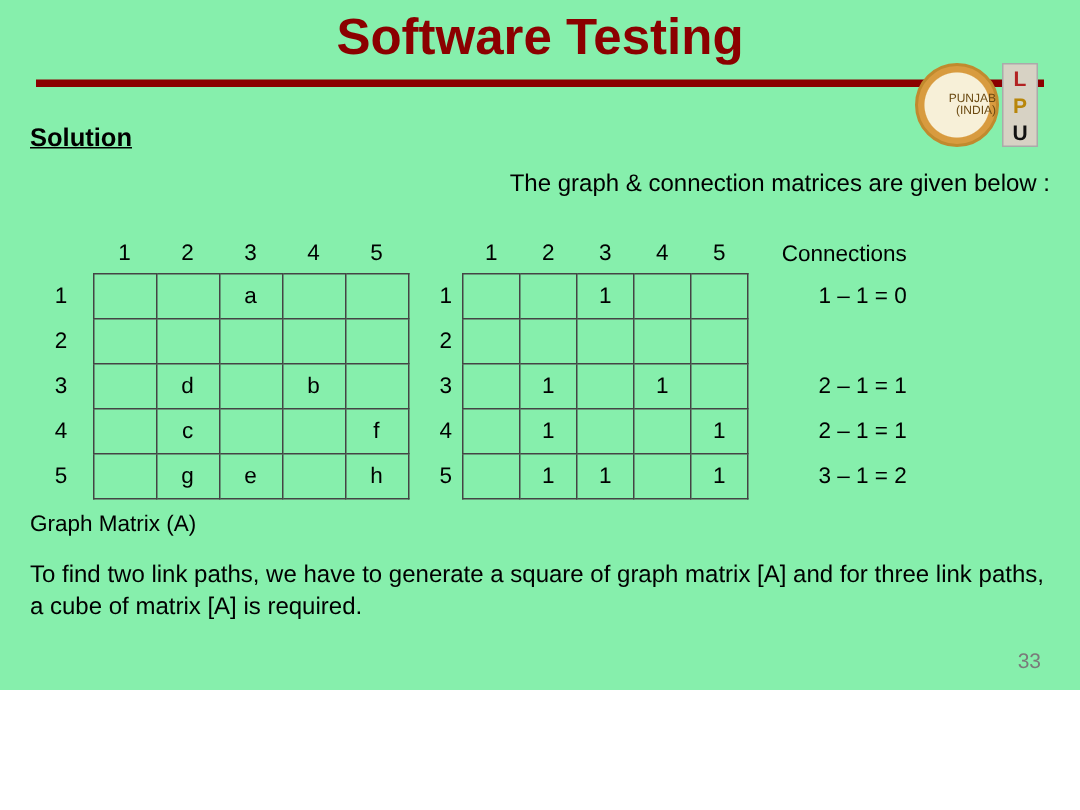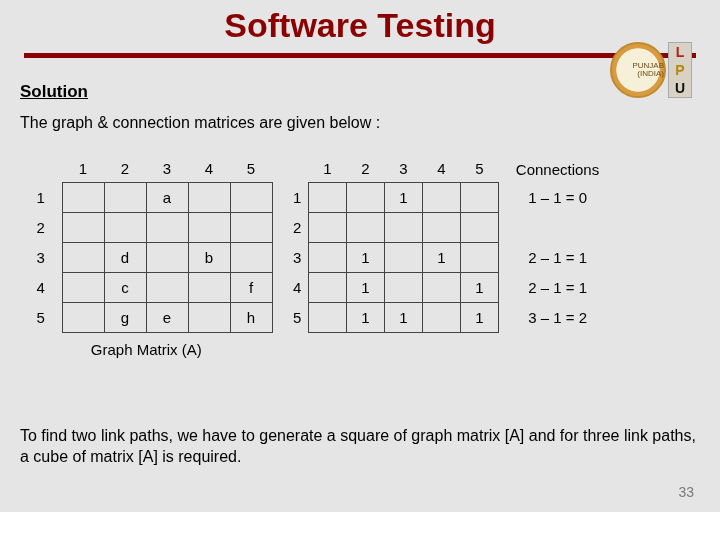--- a/index.html
+++ b/index.html
@@ -1,41 +1,41 @@
 <!DOCTYPE html>
 <html><head>
 <meta charset="utf-8">
 <style>
   * { box-sizing: border-box; margin: 0; padding: 0; }
   html, body { width: 720px; height: 540px; background: #fff; font-family: Arial, sans-serif; overflow: hidden; }
-  .slide { position: relative; width: 720px; height: 512px; background: #e5e5e5; }
+  .slide { position: relative; width: 720px; height: 460px; background: #86efac; }
   .title { text-align: center; font-size: 34px; font-weight: bold; color: #8b0000; font-family: "Comic Sans MS", "Arial Rounded MT Bold", Arial, sans-serif; padding-top: 6px; }
   .rule { height: 5px; background: #8b0000; margin: 8px 24px 0 24px; }
   .logo-wrap { position: absolute; right: 28px; top: 42px; display: flex; align-items: center; gap: 2px; }
   .seal { width: 56px; height: 56px; border-radius: 50%; background: radial-gradient(circle at 50% 50%, #f7f0d8 0 58%, #d89b3f 60% 100%); border: 2px solid #c08a2e; display: flex; align-items: center; justify-content: center; font-size: 8px; color: #6b4a12; text-align: right; line-height: 1; }
   .lpu { width: 24px; height: 56px; background: #d7d2c4; border: 1px solid #aaa; display: flex; flex-direction: column; align-items: center; justify-content: space-around; font-weight: bold; font-size: 14px; }
   .lpu span:nth-child(1){ color:#b22222; } .lpu span:nth-child(2){ color:#b8860b; } .lpu span:nth-child(3){ color:#111; }
   .body { padding: 18px 20px 0 20px; }
   .sol { font-weight: bold; text-decoration: underline; font-size: 17px; margin-top: 6px; }
-  .intro { font-size: 16px; margin-top: 12px; }
+  .intro { font-size: 16px; margin-top: 12px; text-align: right; }
   .matrices { display: flex; gap: 14px; margin-top: 24px; align-items: flex-start; }
   .mat { font-size: 15px; }
   table { border-collapse: collapse; }
   td, th { text-align: center; font-weight: normal; }
   .mat-a th, .mat-a td { width: 42px; height: 26px; }
   .mat-a .grid td { border: 1px solid #444; width:42px; height:30px; }
   .mat-a .rowh { border: none !important; width:24px; }
   .mat-a .colh td { border:none; }
-  .caption { text-align: center; font-size: 15px; margin-top: 8px; }
+  .caption { font-size: 15px; margin-top: 8px; }
   .mat-b th, .mat-b td { height: 26px; }
   .mat-b .c { width: 38px; }
   .mat-b .grid td { border: 1px solid #444; height:30px; }
   .mat-b .rowh { border:none !important; width:22px; }
   .mat-b .colh td { border:none; }
-  .mat-b .conn { border:none !important; padding-left:12px; text-align:center; width:106px; white-space:nowrap; }
+  .mat-b .conn { border:none !important; padding-left:12px; text-align:right; width:106px; white-space:nowrap; }
   .mat-b .sumrow td { border:none; font-weight:bold; padding-top:6px; }
   .outro { font-size: 16px; position: absolute; left: 20px; right: 20px; bottom: 44px; line-height: 1.35; }
   .pagenum { position: absolute; right: 26px; bottom: 12px; font-size: 14px; color: #7a7a7a; }
 </style>
 </head>
 <body>
 
 <div class="slide">
   <div class="title">Software Testing</div>
   <div class="rule"></div>

